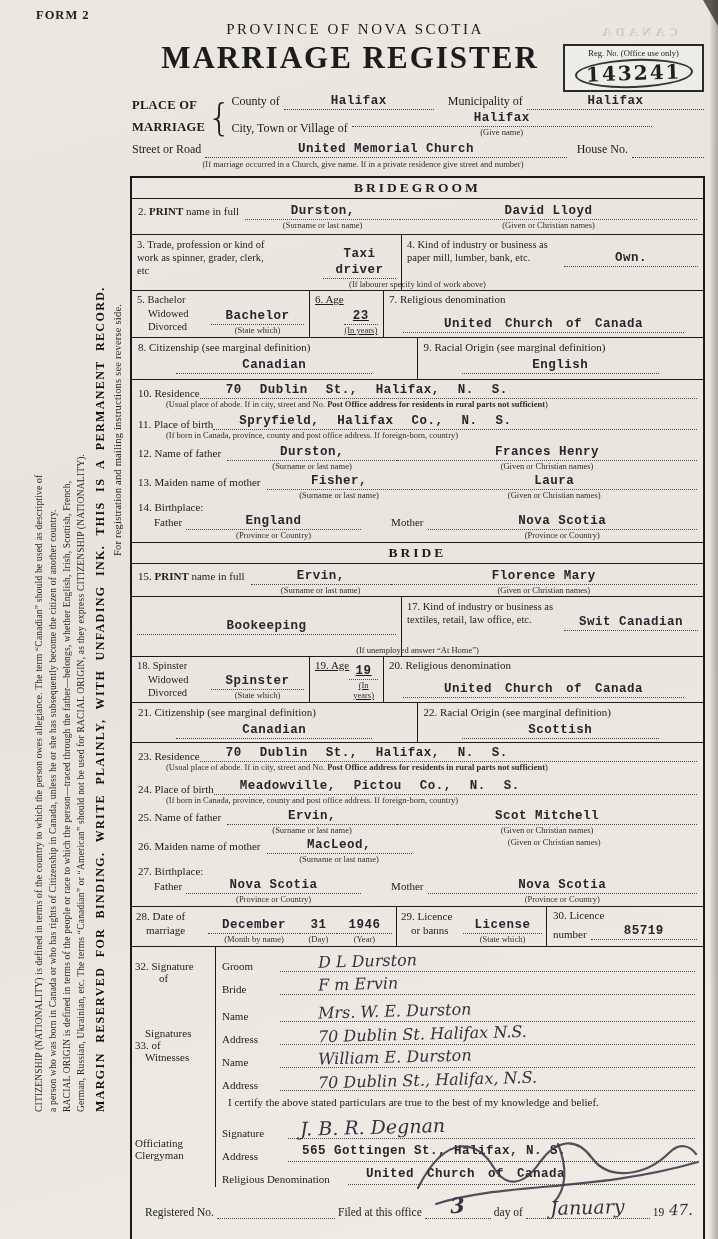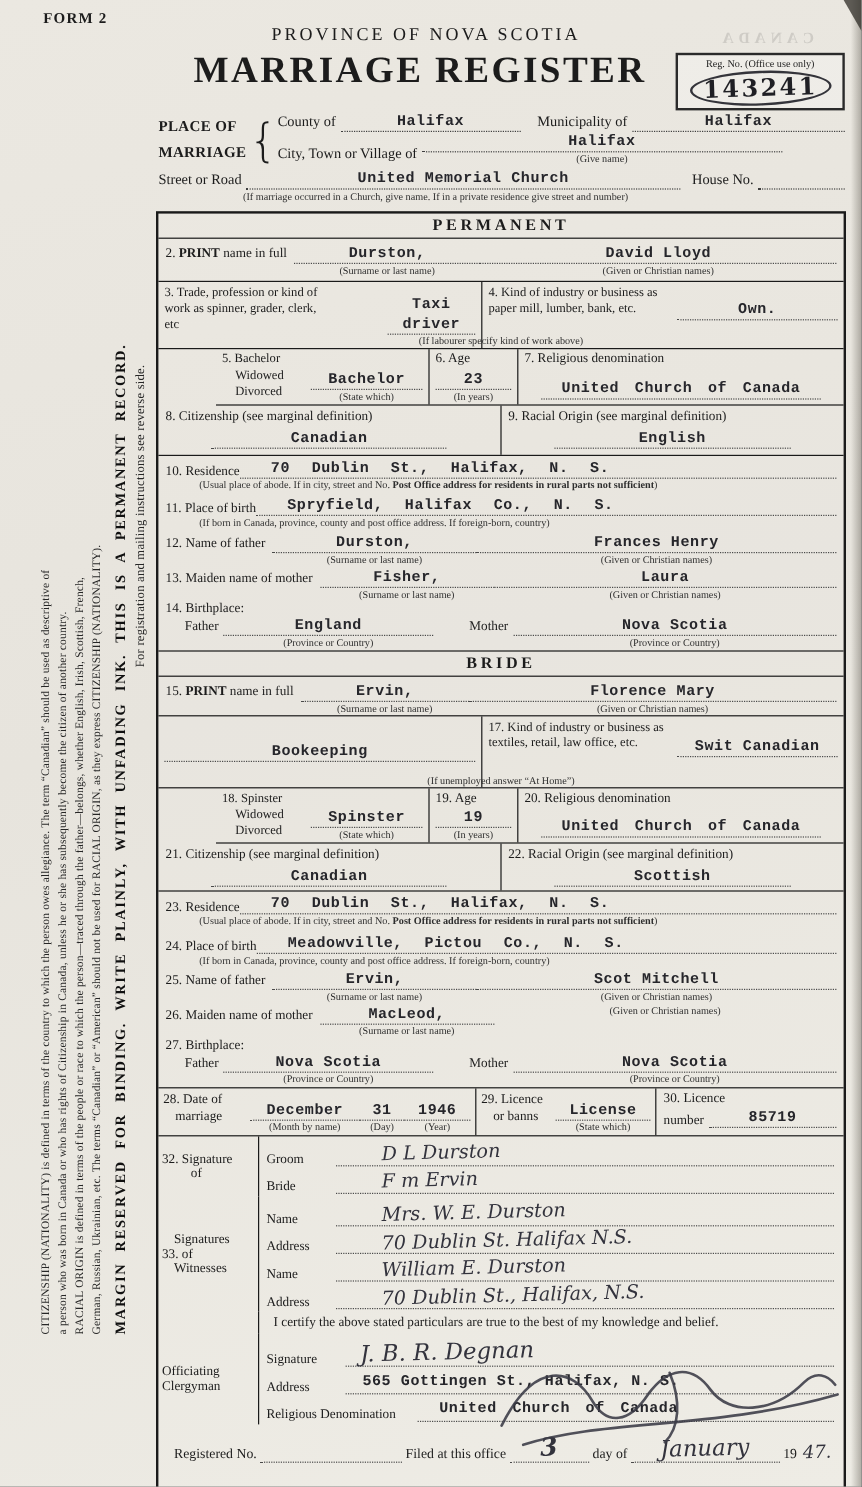--- a/index.html
+++ b/index.html
@@ -72,27 +72,27 @@
   .r-name .lbl { padding-top: 2px; padding-right: 6px; }
 
   .r-duo { display: flex; min-height: 56px; }
   .dcell { display: flex; padding: 3px 5px; }
   .dcell .dlbl { width: 54%; font-size: 10.5px; line-height: 1.25; }
   .dcell .dval { flex: 1; display: flex; flex-direction: column; justify-content: center; }
   .c3 { flex: 0 0 270px; gap: 46px; }
   .c4 { flex: 1; padding-bottom: 12px; }
   .botnote { position: absolute; bottom: 1px; left: 0; right: 0; text-align: center; }
 
-  .r-tri { display: flex; min-height: 47px; margin-left: 48px; }
+  .r-tri { display: flex; min-height: 47px; }
   .cell { padding: 2px 5px; }
   .c-status { flex: 0 0 178px; display: flex; }
   .status-lbls { width: 74px; font-size: 10.5px; line-height: 1.3; }
   .status-lbls .ind { padding-left: 11px; }
   .c-status .seg { flex: 1; padding-top: 6px; }
-  .c-age { flex: 0 0 74px; display: flex; flex-direction: column; }
+  .c-age { flex: 0 0 74px; display: flex; flex-direction: row; text-decoration: underline; }
   .c-age .seg { flex: 1; }
   .c-rel { flex: 1; display: flex; flex-direction: column; }
   .c-rel .seg { flex: 1; padding: 0 14px 2px; }
 
   .r-two { display: flex; min-height: 42px; }
   .half { flex: 1 1 50%; padding: 3px 6px; }
   .w72 { width: 72%; margin: 4px auto 0; }
 
   .r-line { min-height: 31px; padding: 2px 6px 1px; }
   .lineflex { display: flex; align-items: flex-end; }
@@ -203,21 +203,21 @@
       <span class="pl">Street or Road</span>
       <span class="fill typed" style="flex:1">United Memorial Church</span>
       <span class="pl" style="padding-left:10px">House No.</span>
       <span class="fill" style="flex:0 0 72px"></span>
     </div>
     <div class="note pnote">(If marriage occurred in a Church, give name.  If in a private residence give street and number)</div>
   </div>
 
   <div class="form">
 
-    <div class="band">PERMANENT</div>
+    <div class="band">BRIDEGROOM</div>
 
     <div class="frow sep r-name">
       <span class="lbl nowrap">
         <span>2.</span>
         <b>PRINT</b>
         <span>name in full</span>
       </span>
       <span class="seg" style="flex:0 0 155px">
         <span class="val typed">Durston,</span>
         <span class="note center">(Surname or last name)</span>

